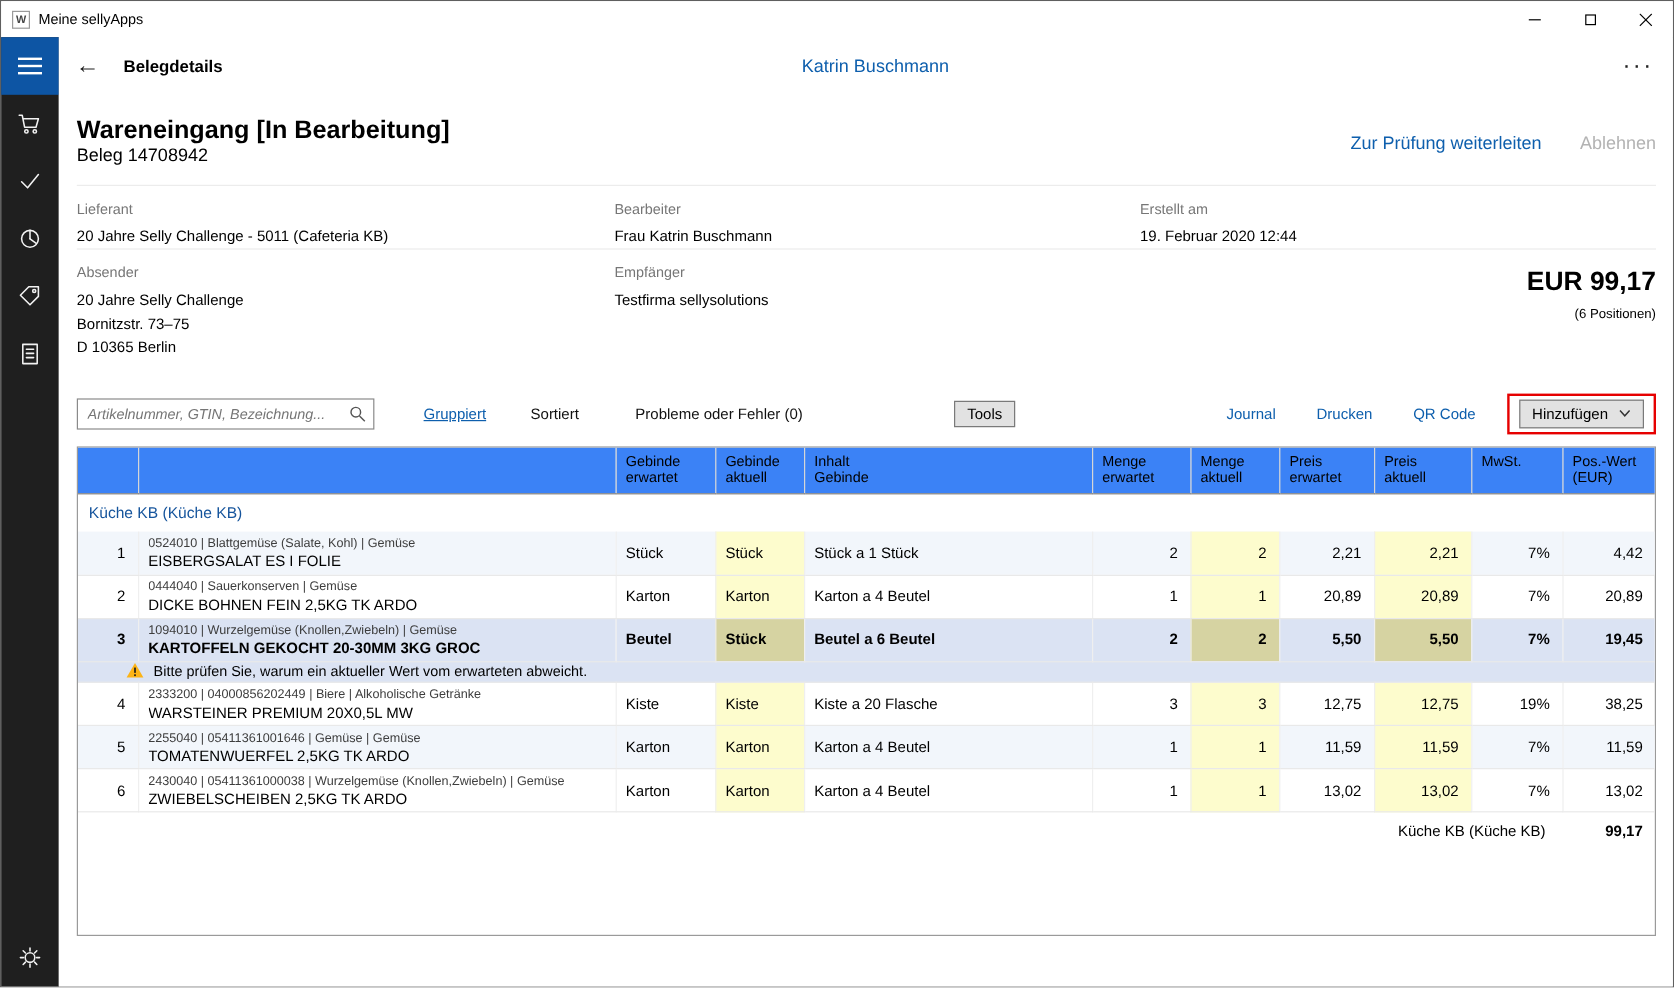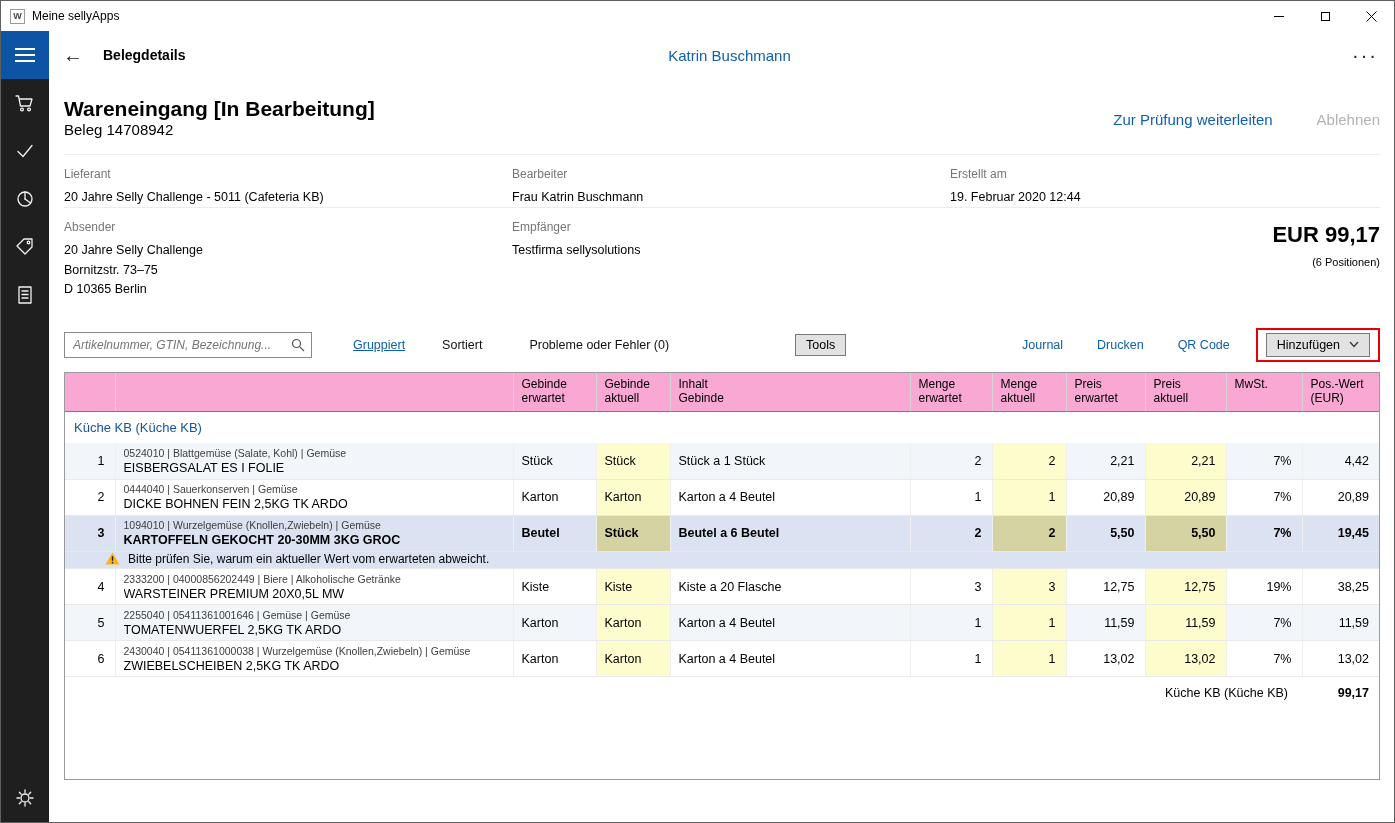--- a/index.html
+++ b/index.html
@@ -33,21 +33,21 @@
   .appbar-title { font-weight:bold; font-size:14px; margin-left:6px; }
   .appbar-user { position:absolute; left:16px; right:0; text-align:center; color:#0e5fad; font-size:15px; }
   .appbar-more { margin-left:auto; margin-right:16px; font-size:20px; letter-spacing:2px; cursor:pointer; color:#222; position:relative; z-index:2; }
 
   
   .page { flex:1; padding:0 14px 0 15px; display:flex; flex-direction:column; min-height:0; }
 
   .doc-header { display:flex; justify-content:space-between; align-items:flex-start; margin-top:18px; }
   .doc-title { font-size:21px; font-weight:bold; }
   .doc-subtitle { font-size:15px; margin-top:0; }
-  .doc-actions { display:flex; gap:44px; margin-top:14px; font-size:15px; }
+  .doc-actions { display:flex; gap:32px; margin-top:14px; font-size:15px; }
   .link-blue { color:#0e5fad; cursor:pointer; text-decoration:none; }
   .link-disabled { color:#b3b3b3; }
 
   .info-row { display:flex; margin-top:16px; padding-top:12px; border-top:1px solid #ececec; }
   .info-row.second { margin-top:0; padding-top:12px; padding-bottom:14px; }
   .info-col1 { width:448px; }
   .info-col2 { width:438px; }
   .info-col3 { flex:1; display:flex; }
   .field-label { color:#767676; font-size:12px; margin-bottom:7px; }
   .field-value { font-size:12.5px; line-height:1.55; }
@@ -66,21 +66,21 @@
   .lk-problems { margin-left:47px; color:#111; }
   .tools-btn { margin-left:126px; background:#e2e2e2; border:1px solid #7a7a7a; font-size:12.5px; padding:3px 10px; font-family:inherit; cursor:pointer; }
   .tb-right { margin-left:auto; display:flex; align-items:center; }
   .tb-right .tb-link { margin-left:34px; }
   .add-wrap { border:2px solid #e60000; padding:3px 8px; margin-left:26px; }
   .add-btn { background:#e2e2e2; border:1px solid #7a7a7a; font-size:12.5px; padding:4px 10px; font-family:inherit; display:flex; align-items:center; gap:9px; cursor:pointer; }
 
   
   .table-box { border:1px solid #9a9a9a; height:408px; overflow:hidden; background:#fff; }
   table { width:100%; border-collapse:collapse; table-layout:fixed; }
-  th { font-weight:normal; font-size:12px; text-align:left; padding:4px 8px 6px; border-bottom:1px solid #7d7d7d; border-right:1px solid #d6d6d6; white-space:pre-line; vertical-align:top; height:38px; background:#f9a8d4; }
+  th { font-weight:normal; font-size:12px; text-align:left; padding:4px 8px 6px; border-bottom:1px solid #7d7d7d; border-right:1px solid #d6d6d6; white-space:pre-line; vertical-align:top; height:38px; background:#3b82f6; }
   th:last-child { border-right:0; }
   td { font-size:12.5px; border-right:1px solid #efefef; border-bottom:1px solid #e9e9e9; padding:0 8px; height:36px; vertical-align:middle; }
   td:last-child { border-right:0; }
   .group-row td { color:#15549c; font-size:13px; height:32px; border-right:0; border-bottom:0; padding-left:9px; }
   .zebra { background:#f2f6fb; }
   .sel { background:#dbe3f3; }
   .sel td { font-weight:bold; }
   .hl { background:#fdfccd; }
   .hl-sel { background:#d6d3a2; }
   .num { text-align:right; padding-right:10px; }

